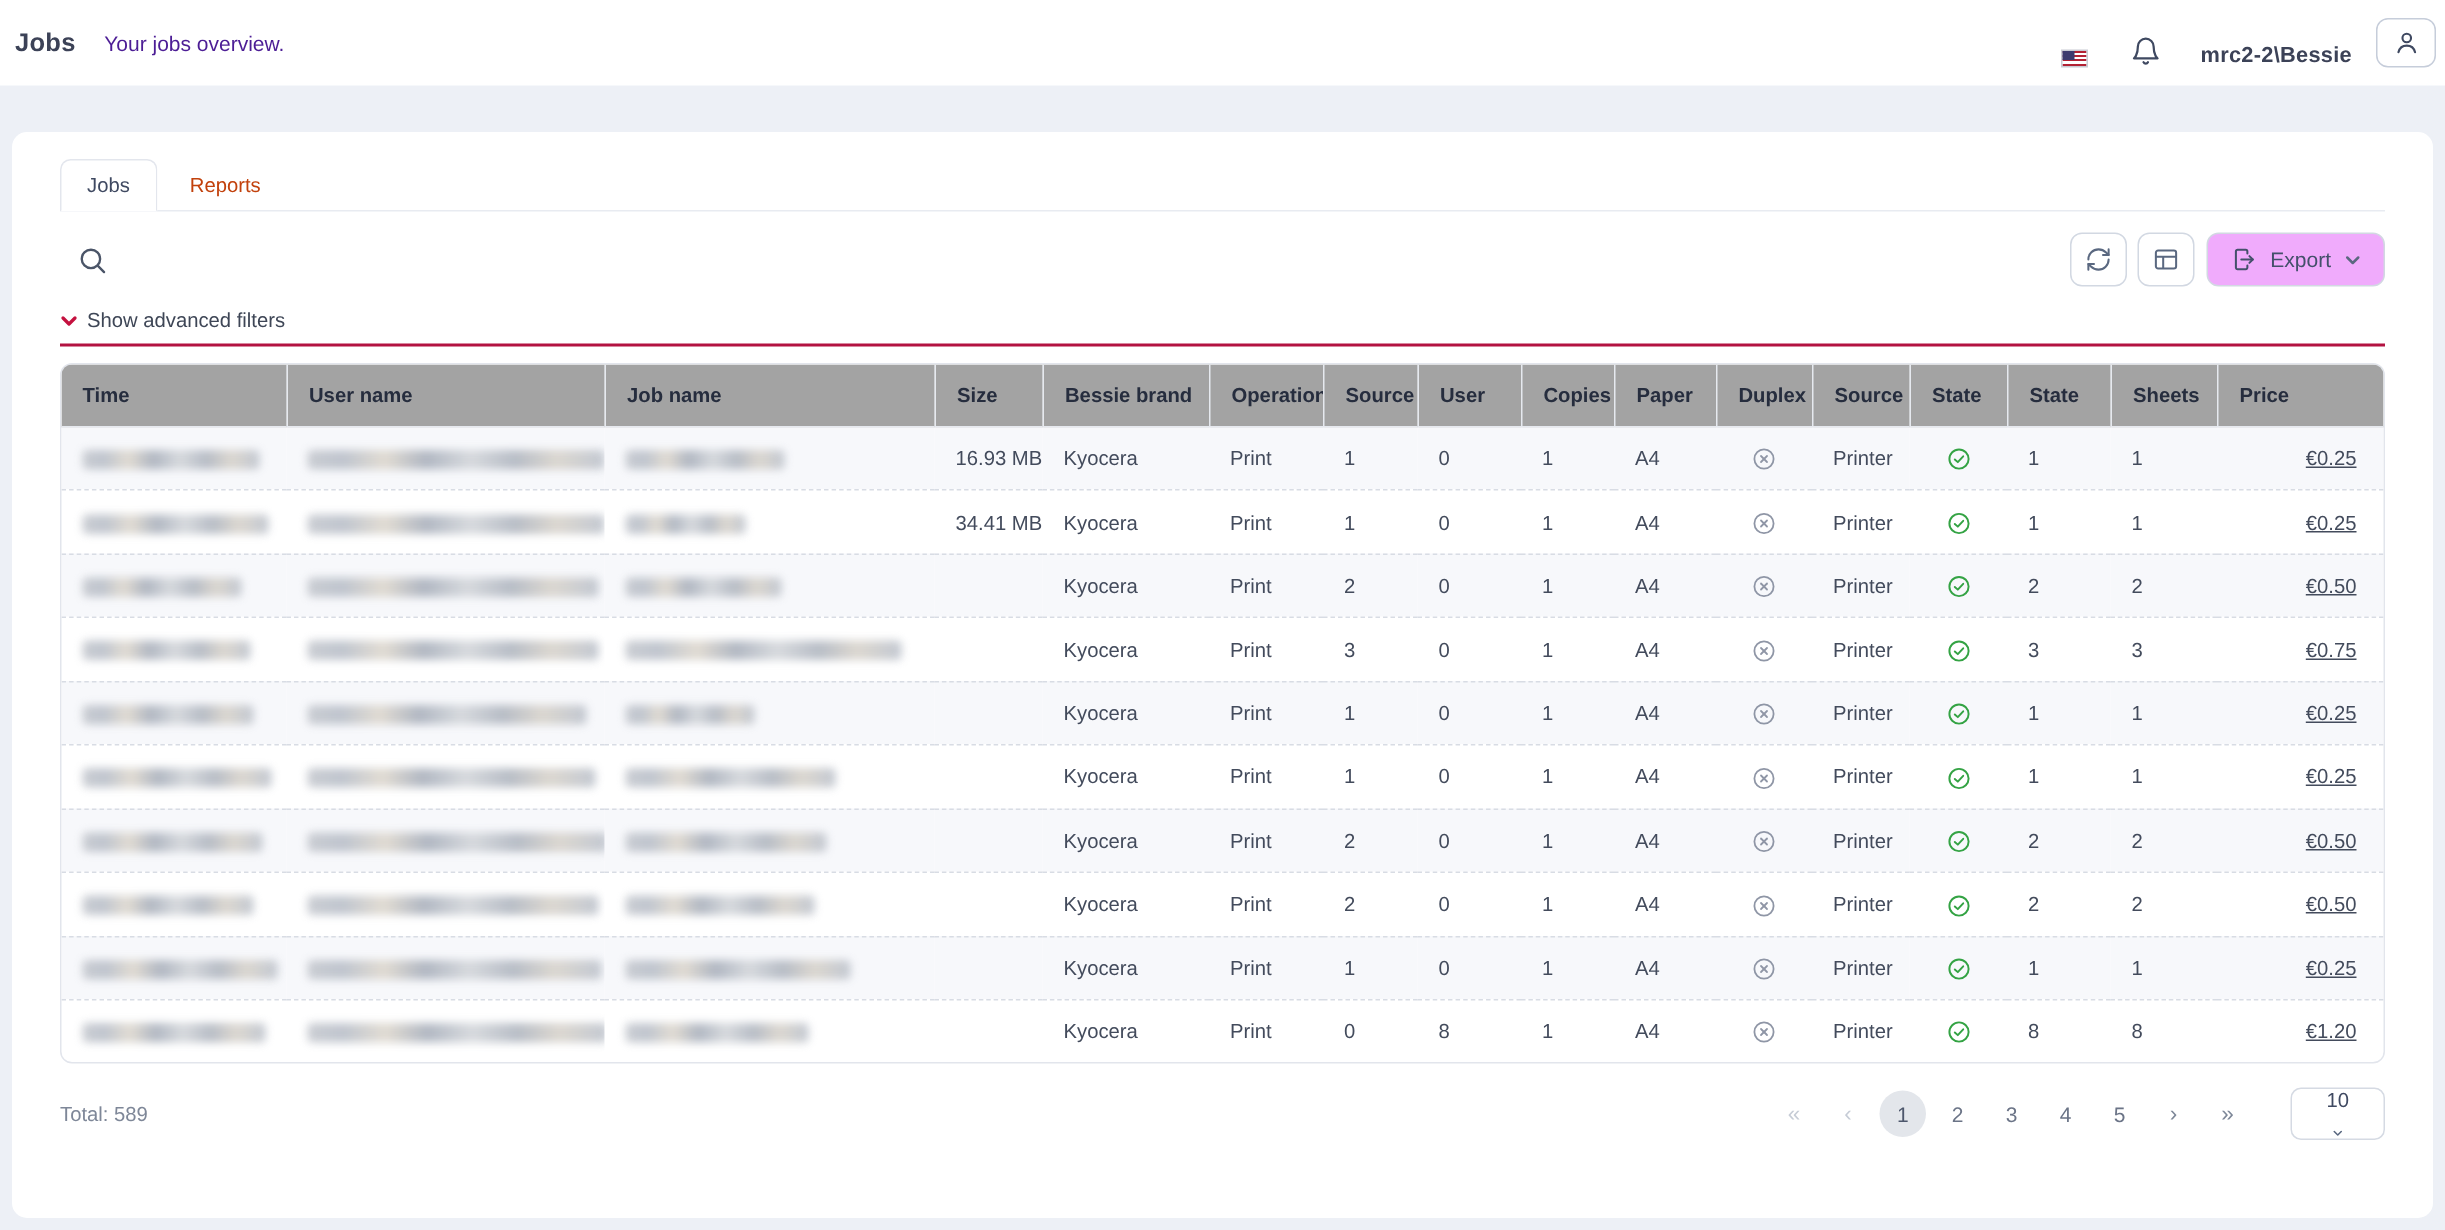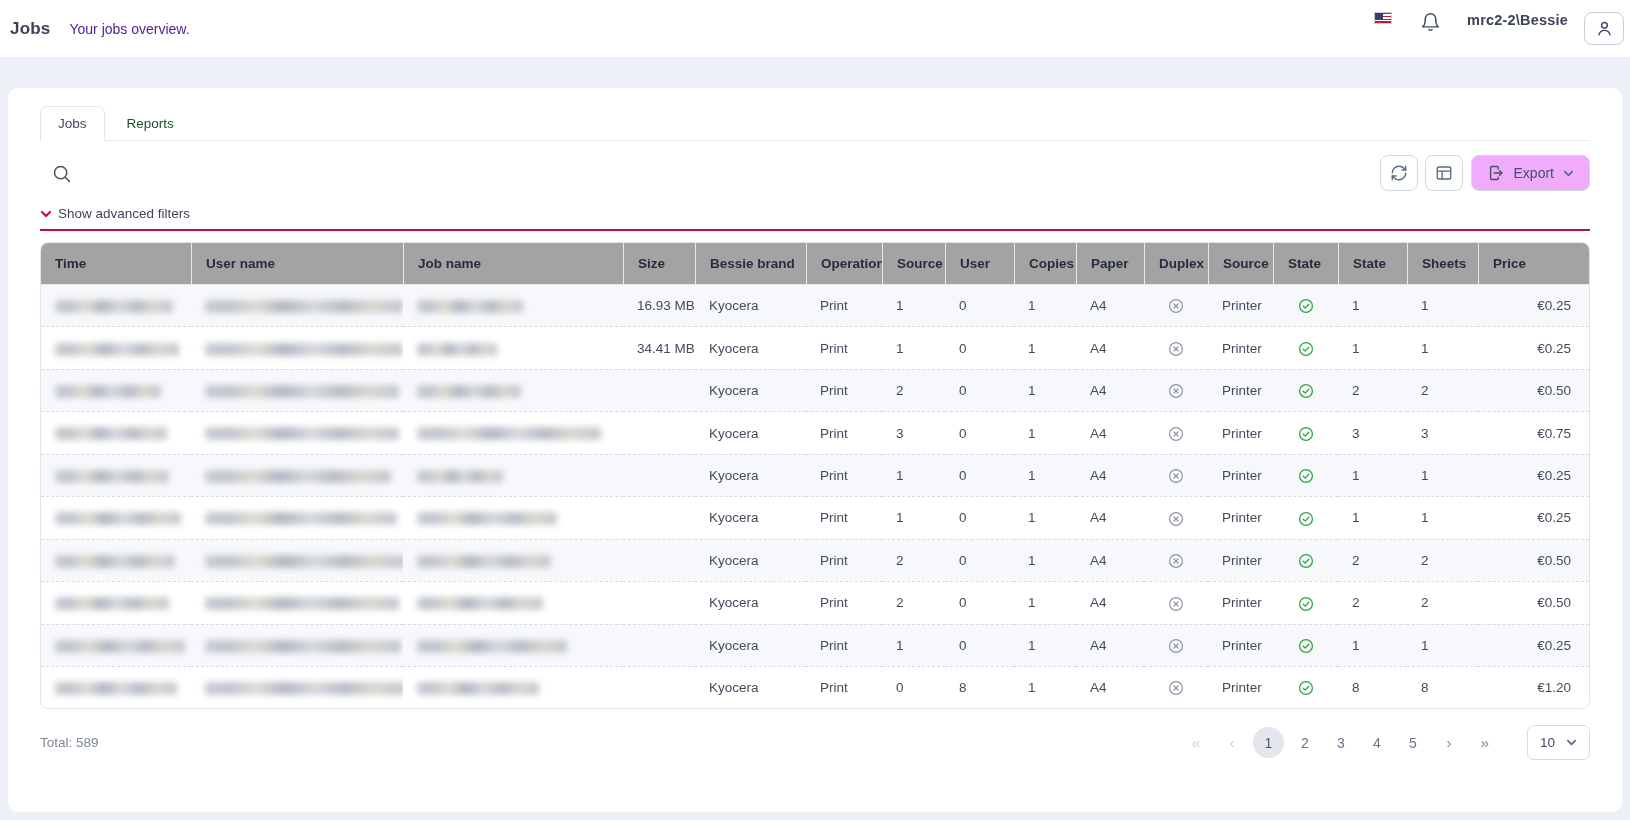--- a/index.html
+++ b/index.html
@@ -11,21 +11,21 @@
     overflow:hidden;
   }
   
   .topbar {
     height:57px; background:#ffffff;
     display:flex; align-items:center;
     padding:0 6px 0 10px;
   }
   .page-title { font-size:17px; font-weight:bold; color:#3c4257; letter-spacing:.2px; }
   .page-subtitle { font-size:14px; color:#4c1d95; margin-left:19px; }
-  .topbar-right { margin-left:auto; display:flex; align-items:flex-start; }
+  .topbar-right { margin-left:auto; display:flex; align-items:flex-end; }
   .flag {
     width:18px; height:12px; position:relative; display:inline-block;
     background:repeating-linear-gradient(#b22234 0 1.4px,#ffffff 1.4px 2.8px);
     border:0.5px solid #c9ccd4; cursor:pointer;
   }
   .flag::after {
     content:""; position:absolute; left:0; top:0; width:8px; height:6px; background:#3c3b6e;
   }
   .icon-btn-bare { background:none; border:none; cursor:pointer; display:flex; align-items:center; }
   .bell { margin-left:28px; }
@@ -48,21 +48,21 @@
   
   .tabstrip { display:flex; border-bottom:1px solid #e8ebf1; }
   .tab {
     font-size:13.5px; padding:9px 17px; cursor:pointer; background:none; border:none;
     font-family:inherit;
   }
   .tab.active {
     color:#3f4961; border:1px solid #e3e6ed; border-bottom:1px solid #ffffff;
     margin-bottom:-1px; border-radius:7px 7px 0 0; background:#fff;
   }
-  .tab.reports { color:#14532d; padding:9px 22px; }
+  .tab.reports { color:#c2410c; padding:9px 22px; }
 
   
   .toolbar { display:flex; align-items:center; margin-top:14px; }
   .search-input {
     width:571px; height:36px; border:1px solid #d5dae3; border-radius:7px;
     padding:0 12px; font-size:13.5px; color:#3f4759; font-family:inherit; outline:none;
   }
   .search-input::placeholder { color:#a8b0c0; }
   .search-icon-btn { margin-left:11px; }
   .toolbar-spacer { flex:1; }
@@ -91,21 +91,21 @@
     white-space:nowrap; overflow:hidden; cursor:pointer;
   }
   thead th + th { border-left:1px solid #e6e9ef; }
   tbody td {
     font-size:13.5px; color:#434b5c; padding:12px 14px; line-height:17px;
     border-top:1px dashed #d8dce4; white-space:nowrap; overflow:hidden;
   }
   tbody tr:first-child td { border-top:none; }
   tbody tr:nth-child(odd) { background:#f7f8fb; }
   td.right { text-align:right; }
-  td.pr18 { padding-right:18px; }
+  td.pr18 { padding-right:18px;text-decoration:underline; }
   td.center, th.center-ico { text-align:center; }
   .blur-bar {
     display:inline-block; height:13px; border-radius:3px; vertical-align:middle; opacity:.9;
     background:linear-gradient(90deg,#c5c8ce,#b9bfc9 12%,#ded8ce 26%,#a9b0bc 40%,#d3d6da 55%,#b0b6c0 70%,#d8d3cb 84%,#bcc2cc);
     filter:blur(3px);
   }
   .cell-ico { display:inline-block; vertical-align:middle; }
 
   
   .table-footer { display:flex; align-items:center; margin-top:16px; }
@@ -116,21 +116,21 @@
     font-size:14px; color:#6b7487; background:none; border:none; cursor:pointer;
     margin:0 3px; font-family:inherit;
   }
   .pg.arrow { font-size:15px; color:#7d8798; }
   .pg.arrow.disabled { color:#c6ccd6; }
   .pg.active { width:31px; border-radius:50%; background:#e3e6eb; color:#4d576c; }
   .page-size {
     margin-left:24px; width:63px; height:35px;
     border:1px solid #d5dae3; border-radius:7px; background:#fff;
     display:flex; align-items:center; justify-content:center; gap:11px;
-    font-size:13.5px; color:#3f4961; cursor:pointer; font-family:inherit;
+    font-size:13.5px; color:#3f4961; cursor:pointer; font-family:inherit;flex-direction:column;
   }
 </style>
 </head>
 <body>
 
 <div class="topbar">
   <span class="page-title">Jobs</span>
   <span class="page-subtitle">Your jobs overview.</span>
   <div class="topbar-right">
     <span class="flag"></span>

